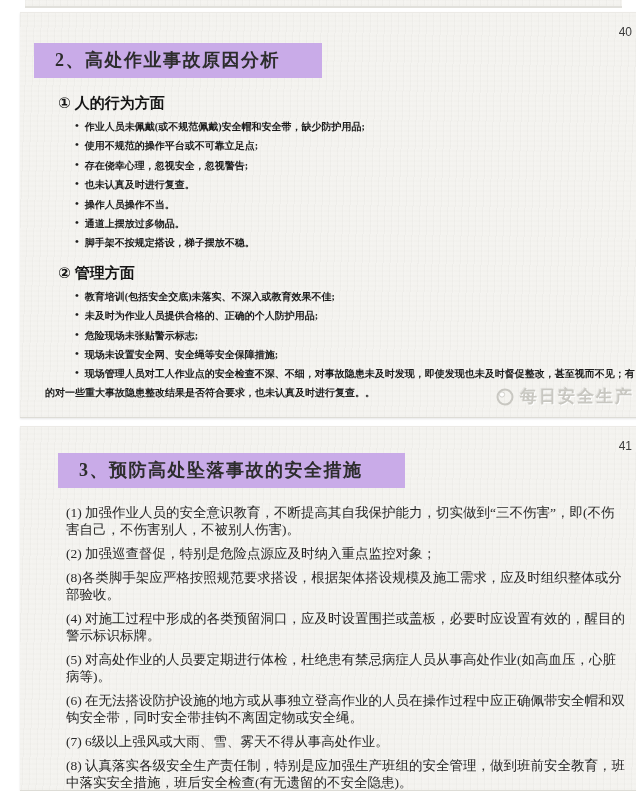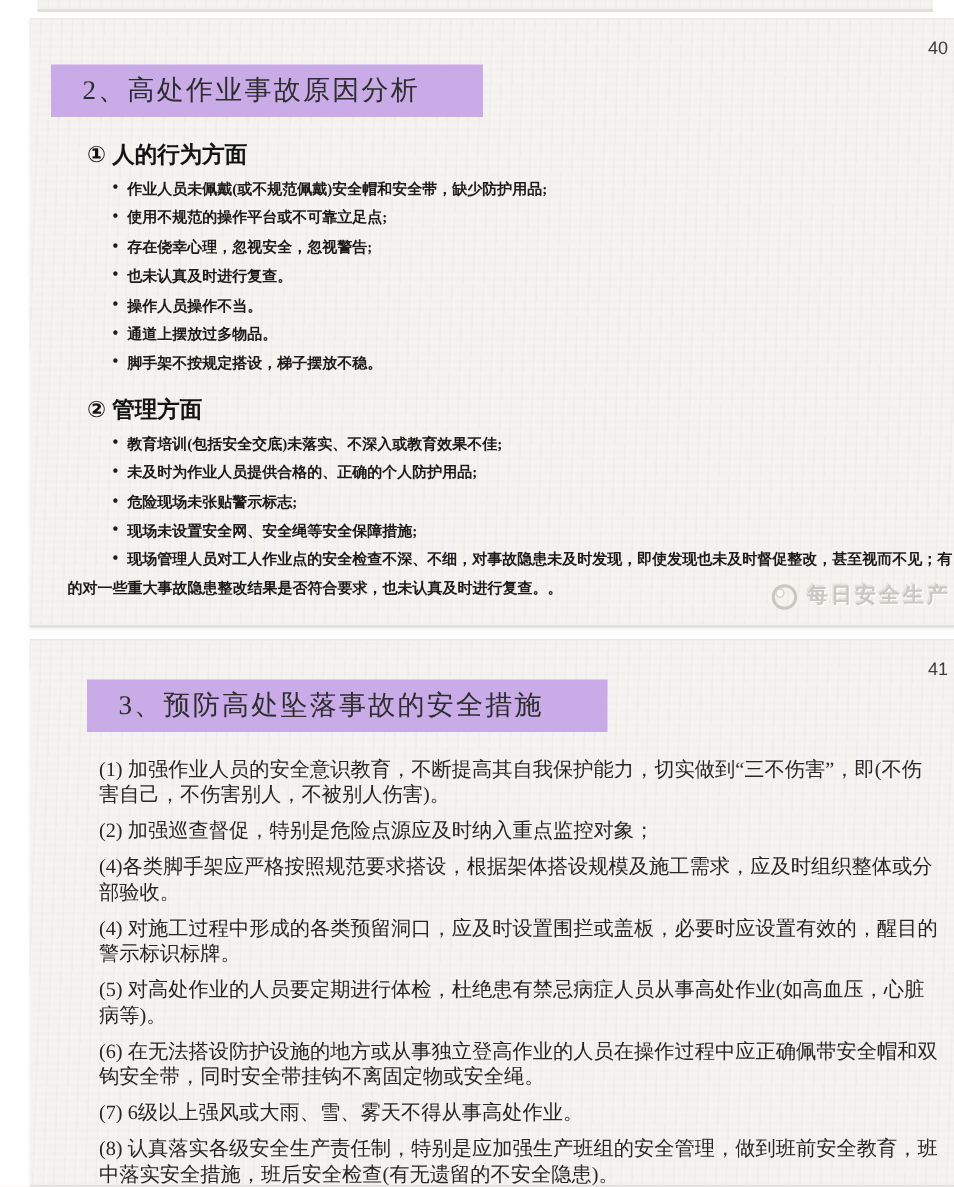--- a/index.html
+++ b/index.html
@@ -34,21 +34,21 @@
   .slide-41{top:426px;height:365px;padding-left:24px;}
   .pagenum{
     position:absolute;top:12px;right:16px;
     font-family:"Liberation Sans","DejaVu Sans",sans-serif;
     font-size:12px;color:#3c3c3c;
   }
   .title-box{
     display:table;
     background:var(--accent);
     color:#2d2d2d;
-    font-weight:normal;
+    font-weight:bold;
     font-size:18px;
     letter-spacing:1.5px;
     padding:5px 42px 6px 21px;
     margin:30px 0 0 14px;
     white-space:nowrap;
   }
   .slide-41 .title-box{margin-top:26px;text-align:right;}
   .content-40{padding:0 4px 0 25px;color:var(--ink);}
   .sec-heading{
     font-family:"Liberation Sans","DejaVu Sans",sans-serif;
@@ -67,22 +67,22 @@
     padding-right:6px;
     position:relative;top:-1px;
   }
   .content-41{
     padding:0 20px 0 22px;margin-top:16px;
     font-size:13.5px;line-height:17px;color:#262626;
   }
   .content-41 p{margin:0 0 7px 0;}
   .watermark{
     position:absolute;right:14px;bottom:9px;
-    display:flex;gap:5px;
-    font-size:14px;font-weight:bold;letter-spacing:2px;
+    display:flex;align-items:center;gap:5px;
+    font-size:17px;font-weight:bold;letter-spacing:2px;
     color:#c8c7c1;
     text-shadow:1px 1px 0 #ffffff, -1px -1px 0 rgba(0,0,0,0.06);
     user-select:none;
   }
   .wm-logo{display:inline-flex;}
   .wm-logo svg{display:block;}
 </style>
 </head>
 <body>
 
@@ -141,21 +141,21 @@
 <section class="slide slide-41 paper-tex">
   <div class="pagenum">41</div>
   <h1 class="title-box">3、预防高处坠落事故的安全措施</h1>
 
   <div class="content-41">
 
       <p>(1) 加强作业人员的安全意识教育，不断提高其自我保护能力，切实做到“三不伤害”，即(不伤害自己，不伤害别人，不被别人伤害)。</p>
 
       <p>(2) 加强巡查督促，特别是危险点源应及时纳入重点监控对象；</p>
 
-      <p>(4)各类脚手架应严格按照规范要求搭设，根据架体搭设规模及施工需求，应及时组织整体或分部验收。</p>
+      <p>(8)各类脚手架应严格按照规范要求搭设，根据架体搭设规模及施工需求，应及时组织整体或分部验收。</p>
 
       <p>(4) 对施工过程中形成的各类预留洞口，应及时设置围拦或盖板，必要时应设置有效的，醒目的警示标识标牌。</p>
 
       <p>(5) 对高处作业的人员要定期进行体检，杜绝患有禁忌病症人员从事高处作业(如高血压，心脏病等)。</p>
 
       <p>(6) 在无法搭设防护设施的地方或从事独立登高作业的人员在操作过程中应正确佩带安全帽和双钩安全带，同时安全带挂钩不离固定物或安全绳。</p>
 
       <p>(7) 6级以上强风或大雨、雪、雾天不得从事高处作业。</p>
 
       <p>(8) 认真落实各级安全生产责任制，特别是应加强生产班组的安全管理，做到班前安全教育，班中落实安全措施，班后安全检查(有无遗留的不安全隐患)。</p>

